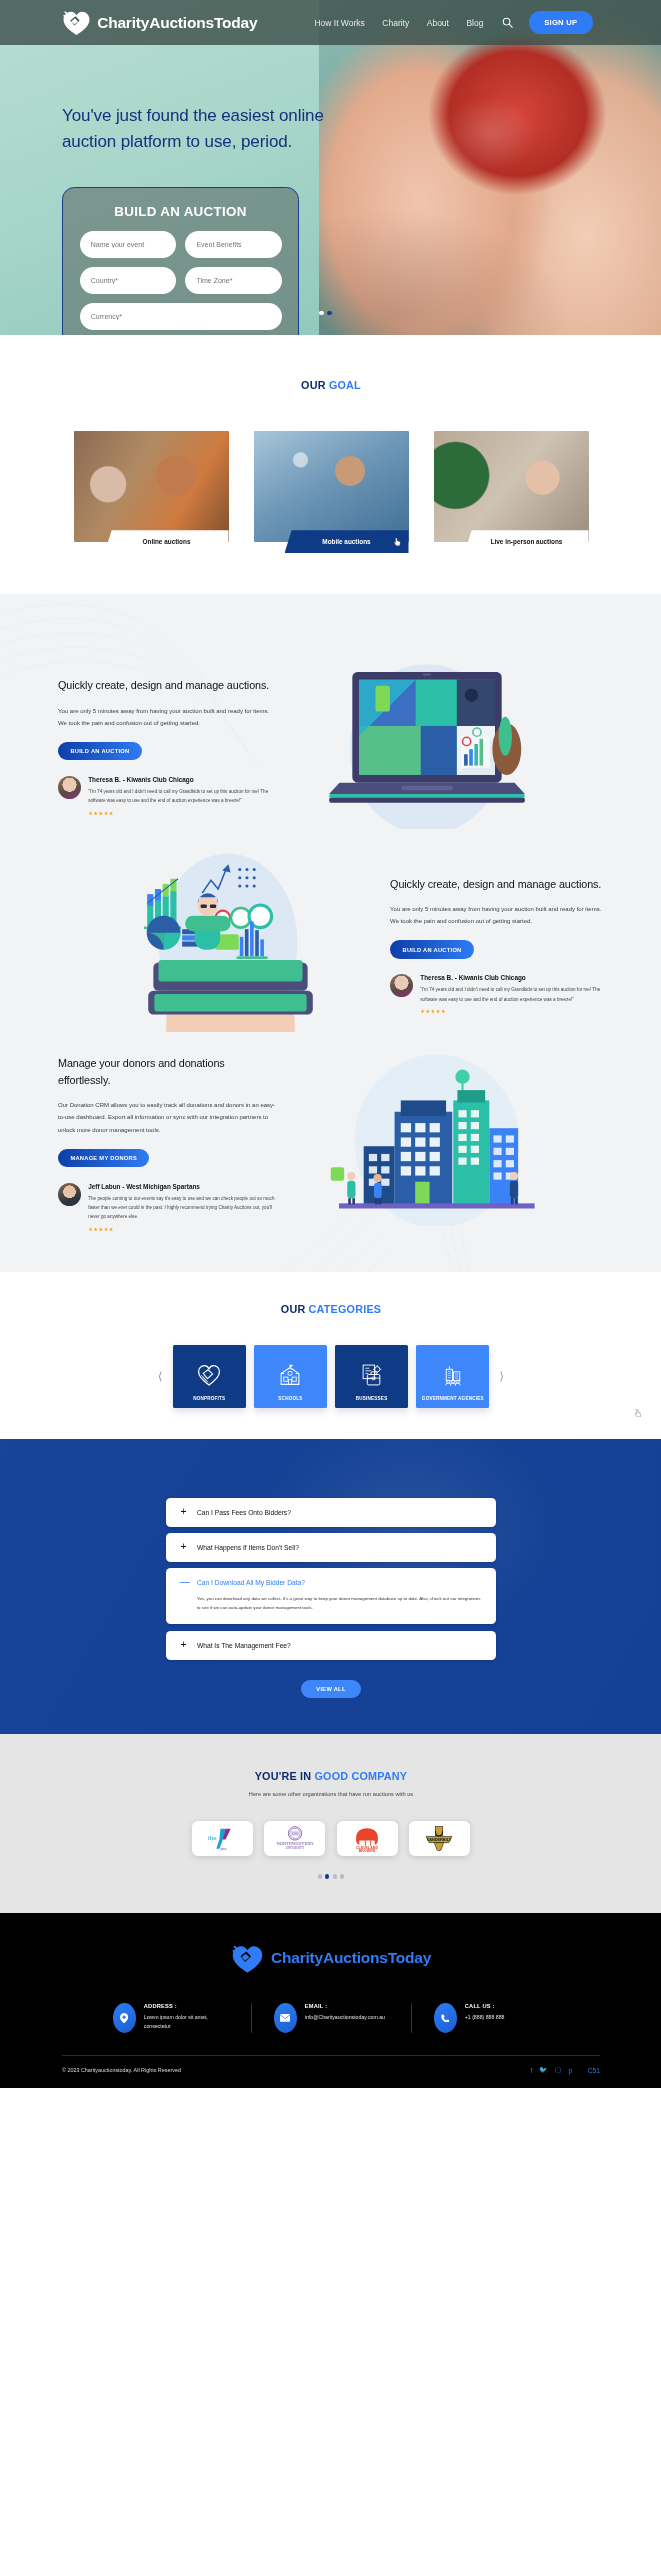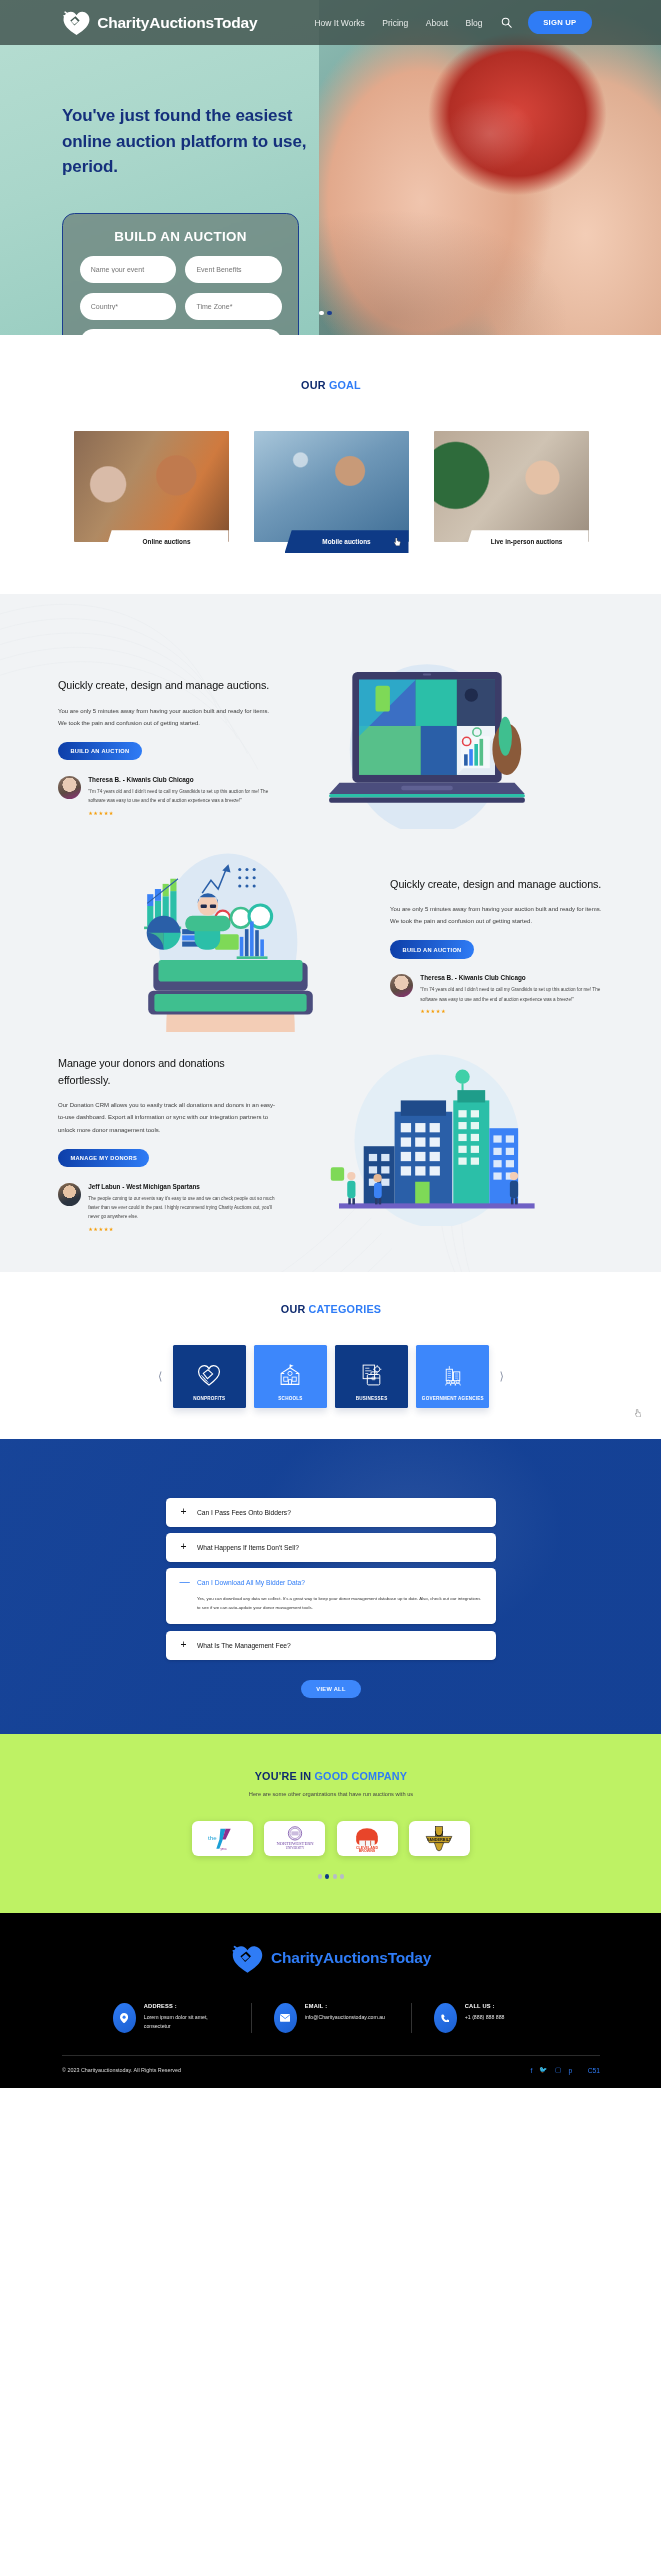--- a/index.html
+++ b/index.html
@@ -41,21 +41,21 @@
   .brand-text { font-size:15.5px; font-weight:700; color:#fff; letter-spacing:-0.2px; white-space:nowrap;}
   .nav { display:flex; align-items:center; gap:17.5px; margin-left:57px; }
   .nav a { color:#e8ecea; font-size:8.5px; text-decoration:none; white-space:nowrap; }
   .search-btn { margin-left:17.5px; width:13.4px; height:13.4px; display:flex; align-items:center; justify-content:center; cursor:pointer;}
   .signup {
     margin-left:14.4px; background:#2f7cf6; color:#fff; font-weight:700; font-size:7.7px;
     padding:7.2px 15.5px; border-radius:13.4px; border:none; letter-spacing:0.2px; cursor:pointer;
   }
   .hero-inner { position:relative; z-index:10; padding-top:103px; padding-left:62px; width:330px; }
   .hero-title {
-    color:#15307c; font-size:17px; line-height:1.5; font-weight:700; letter-spacing:-0.1px;
+    color:#15307c; font-size:17px; line-height:1.5; font-weight:400; letter-spacing:-0.1px;
     max-width:268px;
   }
   .build-card {
     margin-top:33px; width:237px; background:rgba(96,112,106,.62);
     border:1.5px solid #1b3d8f; border-radius:12.4px; padding:15.5px 16.5px 17.5px;
     backdrop-filter:blur(1px);
   }
   .build-title { text-align:center; color:#fff; font-size:13.4px; font-weight:700; letter-spacing:0.3px; margin-bottom:12.4px;}
   .field-row { display:flex; gap:9.3px; margin-bottom:9.3px; }
   .fld {
@@ -159,21 +159,21 @@
   .faq-sign { font-size:10.3px; line-height:1; color:#111; width:8.2px; text-align:center;}
   .faq-item.open .faq-sign { color:#2f7cf6; }
   .faq-a { margin:6.2px 0 2.1px 17.5px; font-size:4.4px; line-height:2.2; color:#333; position:relative;}
   .faq-cursor { position:absolute; right:-3.1px; top:-6.2px; width:6.7px; height:8.8px; }
   .viewall {
     display:block; margin:20.6px auto 0; background:#3d87fb; color:#fff; border:none;
     border-radius:11.3px; padding:5.7px 15.5px; font-size:5.7px; font-weight:700; letter-spacing:0.3px; cursor:pointer;
   }
 
   
-  .company { background:#bef264; padding:36px 0 34px; }
+  .company { background:#e5e5e5; padding:36px 0 34px; }
   .company-sub { text-align:center; margin-top:9.3px; font-size:5.7px; color:#444; }
   .logos { display:flex; justify-content:center; gap:11.3px; margin-top:24px; }
   .logo-card {
     width:61px; height:35px; background:#fff; border-radius:6.2px;
     box-shadow:0 1.5px 6.2px rgba(0,0,0,.13); display:flex; align-items:center; justify-content:center;
   }
   .dots2 { display:flex; justify-content:center; gap:3.1px; margin-top:18.5px; }
   .dots2 i { width:4.1px; height:4.6px; border-radius:50%; background:#b6bcc6; display:block; }
   .dots2 i.on { background:#0e3a86; }
 
@@ -211,21 +211,21 @@
         <svg class="brand-mark" viewBox="0 0 56 52">
           <path d="M28 50 C12 40 3 31 3 20 C3 11 10 5 17 5 C22 5 26 8 28 12 C30 8 34 5 39 5 C46 5 53 11 53 20 C53 31 44 40 28 50 Z" fill="#fff"></path>
           <path d="M14 12 L6 6 M12 18 L4 13 M12 25 L5 22" stroke="#fff" stroke-width="3" stroke-linecap="round" fill="none"></path>
           <path d="M16 22 L26 14 L34 22 L24 32 Z" fill="#415850"></path>
           <path d="M18 24 L25 18 L31 24 L24 30 Z" fill="#fff"></path>
         </svg>
         <span class="brand-text">CharityAuctionsToday</span>
       </div>
       <nav class="nav">
         <a href="#">How It Works</a>
-        <a href="#">Pricing</a>
+        <a href="#">Charity</a>
         <a href="#">About</a>
         <a href="#">Blog</a>
       </nav>
       <div class="search-btn">
         <svg width="11.3" height="11.3" viewBox="0 0 22 22">
             <circle cx="9" cy="9" r="6.5" stroke="#fff" stroke-width="2" fill="none"></circle>
             <line x1="14" y1="14" x2="20" y2="20" stroke="#fff" stroke-width="2" stroke-linecap="round"></line>
           </svg>
       </div>
       <button class="signup">SIGN UP</button>

